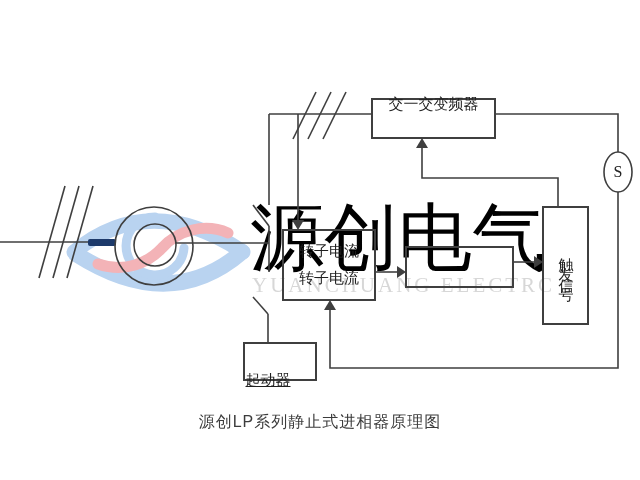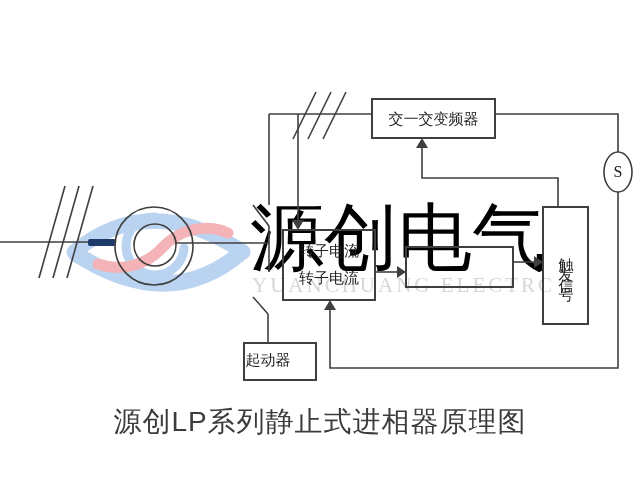--- a/index.html
+++ b/index.html
@@ -11,21 +11,21 @@
   .rotorlbl{display:flex;flex-direction:column;align-items:center;justify-content:center;gap:12px;}
   .vwrap{display:flex;align-items:center;justify-content:center;}
   .vtext{writing-mode:vertical-lr;text-orientation:upright;letter-spacing:10px;}
   .wm-cn{position:absolute;left:250px;top:199px;font-size:74px;line-height:78px;
          letter-spacing:0px;color:#000000;font-weight:400;white-space:nowrap;}
   .wm-en{position:absolute;left:252px;top:274px;font-size:21px;line-height:22px;
          letter-spacing:3px;color:#d7d7d7;white-space:nowrap;}
   .slabel{position:absolute;left:604px;top:161px;width:28px;height:22px;
           display:flex;align-items:center;justify-content:center;font-size:16px;color:#222;}
   .caption{position:absolute;left:0;top:408px;width:640px;text-align:center;
-           font-size:28px;line-height:28px;letter-spacing:1px;color:#3c3c3c;
+           font-size:16px;line-height:28px;letter-spacing:1px;color:#3c3c3c;
            font-family:"Liberation Sans","DejaVu Sans",sans-serif;}
 </style>
 </head>
 <body>
 
 <div class="stage">
 
   <svg width="640" height="480" viewBox="0 0 640 480">
     <path d="M74 252 Q150 190 243 252" fill="none" stroke-width="15" stroke-linecap="round" stroke="#b9d3f0"></path>
     <path d="M76 254 Q170 314 242 252" fill="none" stroke-width="16" stroke-linecap="round" stroke="#b9d3f0"></path>
@@ -87,31 +87,31 @@
 
     <g fill="#3f3f3f">
       <polygon points="292,220 304,220 298,230"></polygon>
       <polygon points="324,310 336,310 330,300"></polygon>
       <polygon points="397,266 397,278 406,272"></polygon>
       <polygon points="534,256 534,268 543,262"></polygon>
       <polygon points="416,148 428,148 422,138"></polygon>
     </g>
   </svg>
 
-  <div class="lbl boxlbl" style="left:372px;top:100px;width:123px;height:39px;">交一交变频器</div>
+  <div class="lbl boxlbl" style="left:372px;top:85px;width:123px;height:39px;">交一交变频器</div>
 
   <div class="lbl rotorlbl" style="left:283px;top:230px;width:92px;height:70px;">
     <span>转子电流</span>
     <span>转子电流</span>
   </div>
 
 
   <div class="lbl vwrap" style="left:543px;top:209px;width:45px;height:113px;">
     <span class="vtext">触发信号</span>
   </div>
 
-  <div class="lbl boxlbl" style="left:244px;top:342px;width:48px;height:37px;">起动器</div>
+  <div class="lbl boxlbl" style="left:244px;top:362px;width:48px;height:37px;text-decoration:underline;">起动器</div>
 
   <div class="slabel">S</div>
 
   <div class="caption">源创LP系列静止式进相器原理图</div>
 
 </div>
 
 </body></html>

